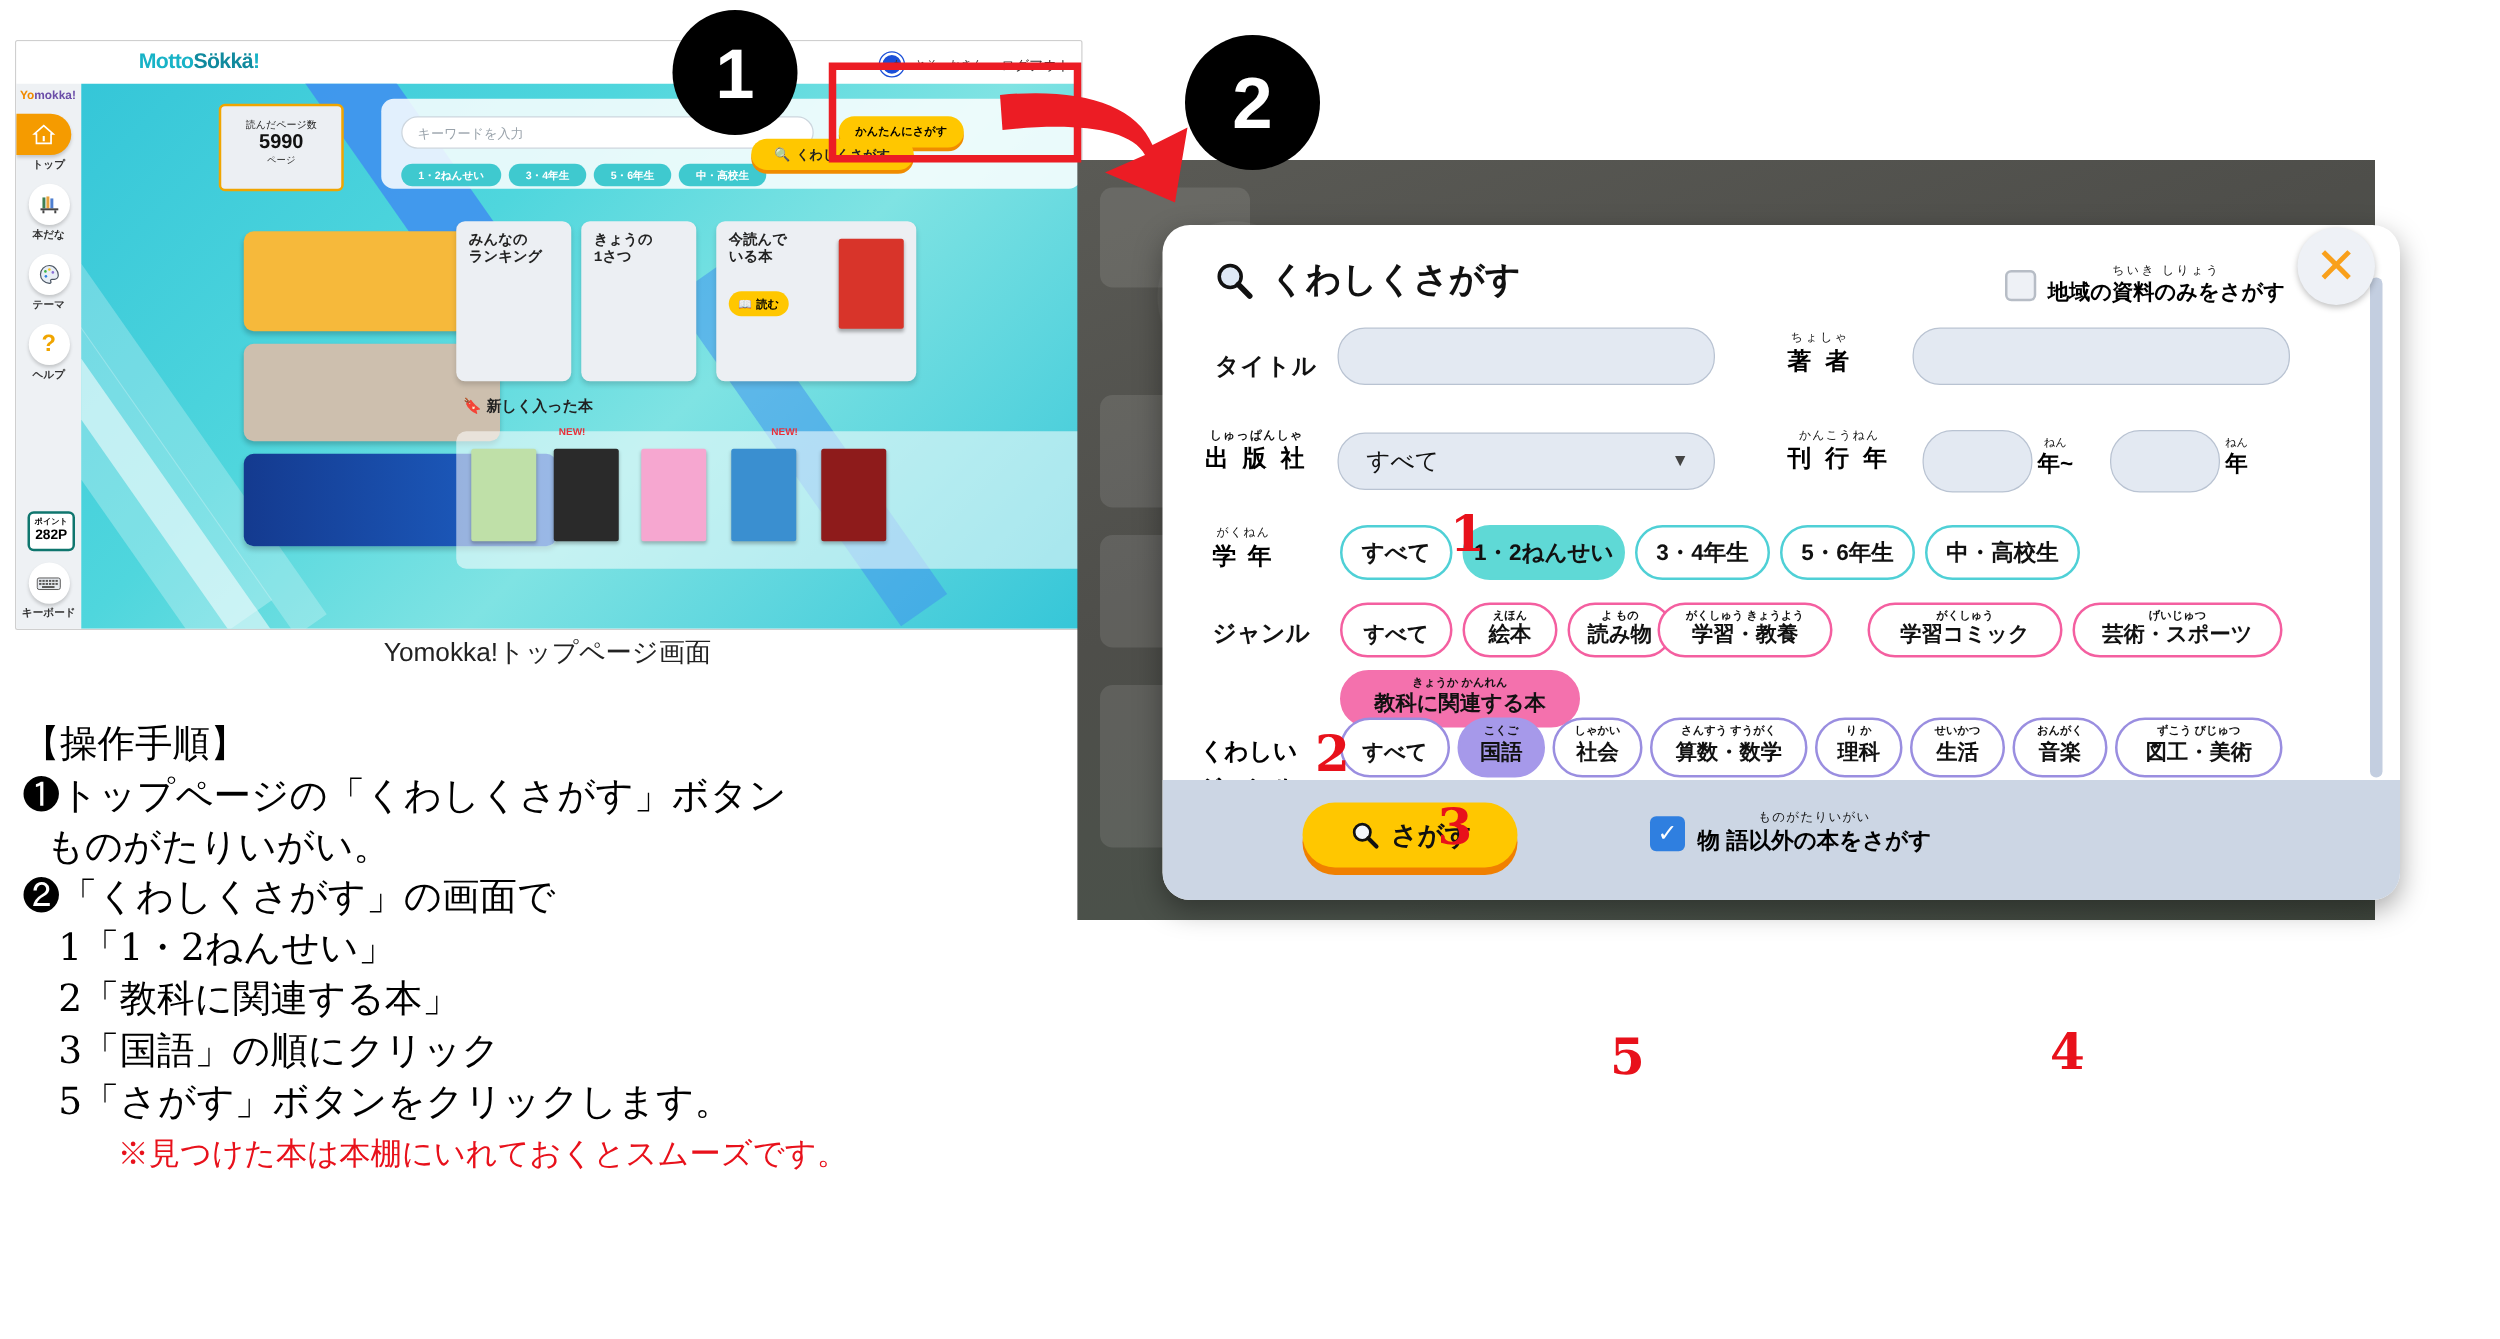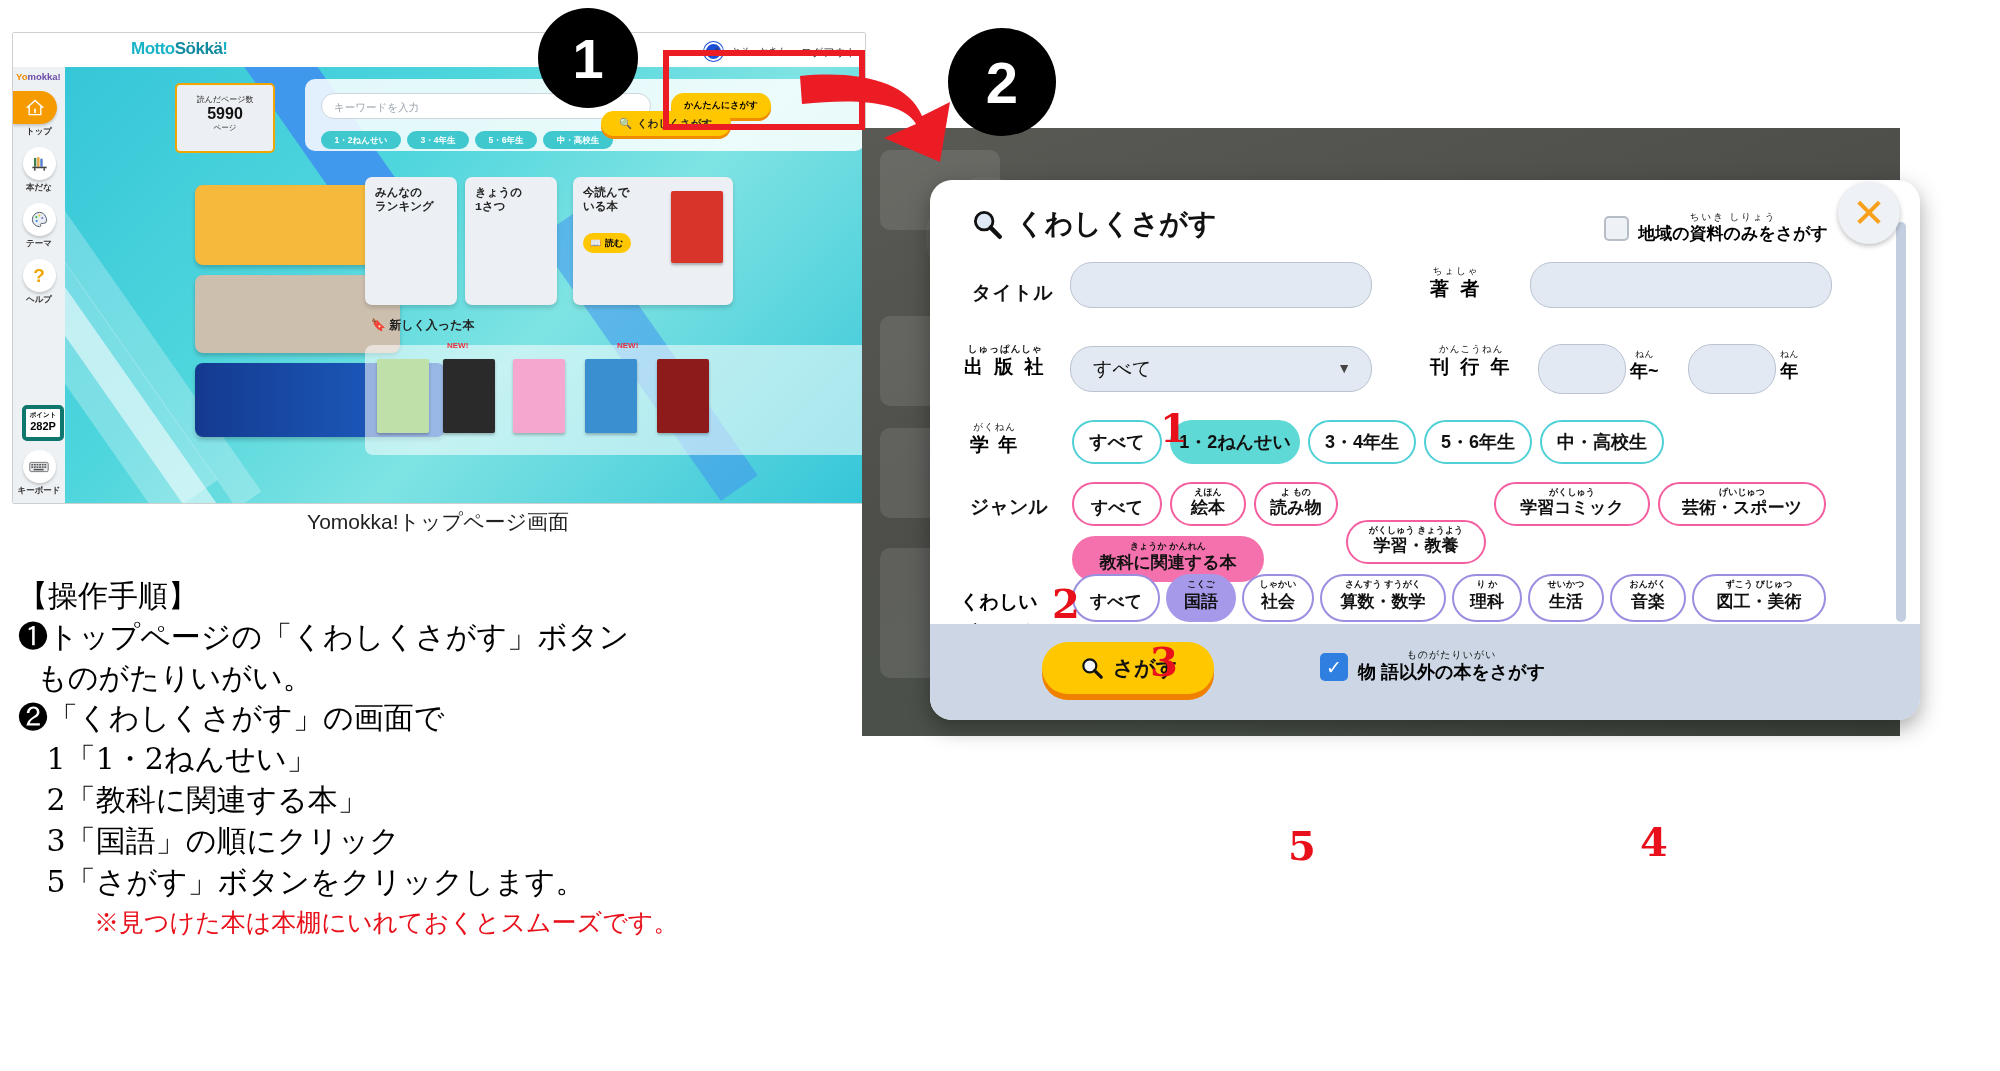--- a/index.html
+++ b/index.html
@@ -9,38 +9,38 @@
     position:relative;
   }
   .root{position:absolute;inset:0;}
 
   
   #top-shot{
     position:absolute;left:12px;top:32px;width:852px;height:470px;
     background:#ffffff;border:1px solid #cfcfcf;overflow:hidden;border-radius:2px;
   }
   #shot-header{position:absolute;left:0;top:0;width:100%;height:34px;background:#fff;}
-  #logo{position:absolute;left:98px;top:6px;font-weight:bold;font-size:17px;letter-spacing:-.5px;margin-left:20px;}
+  #logo{position:absolute;left:98px;top:6px;font-weight:bold;font-size:17px;letter-spacing:-.5px;}
   #logo .motto{color:#18b3c7;}
   #logo .sok{color:#108a9e;}
   #logo .bang{color:#18b3c7;}
   #account{position:absolute;right:78px;top:12px;font-size:9px;color:#333;white-space:nowrap;}
   #acct-dot{position:absolute;right:142px;top:9px;width:15px;height:15px;border-radius:50%;
      background:#1b4fd8;border:2px solid #fff;box-shadow:0 0 0 1px #1b4fd8;}
   #logout{position:absolute;right:8px;top:12px;font-size:11px;color:#333;}
 
   #sidebar{position:absolute;left:0;top:34px;width:52px;bottom:0;background:#eef1f4;}
   #yomokka-label{position:absolute;left:3px;top:4px;font-size:9.5px;font-weight:bold;}
   #yomokka-label .yo{color:#f08a00;} #yomokka-label .rest{color:#6b4da8;}
   .side-item{position:absolute;left:0;width:52px;text-align:center;}
   .side-ic{width:33px;height:33px;border-radius:50%;margin:0 auto;background:#fff;
     box-shadow:0 2px 3px rgba(0,0,0,.18);display:flex;align-items:center;justify-content:center;font-size:15px;}
   .side-ic.active{background:#f59b00;width:44px;border-radius:0 18px 18px 0;margin-left:0;}
   .side-tx{font-size:8.5px;font-weight:bold;color:#333;margin-top:2px;}
-  #pt-box{position:absolute;left:9px;bottom:62px;width:34px;height:28px;border:4px solid #0f766e;
+  #pt-box{position:absolute;left:9px;bottom:62px;width:34px;height:28px;border:2px solid #0f766e;
     border-radius:5px;background:#fff;text-align:center;}
   #pt-box .l1{font-size:6.5px;font-weight:bold;margin-top:2px;}
   #pt-box .l2{font-size:11px;font-weight:bold;}
   #kb{position:absolute;left:9px;bottom:6px;width:52px;text-align:center;left:0;}
 
   #shot-main{position:absolute;left:52px;top:34px;right:0;bottom:0;overflow:hidden;
     background:linear-gradient(135deg,#35c6d8 0%,#4fd6dd 35%,#7fe3e3 60%,#35c6d8 100%);}
   .diag{position:absolute;background:rgba(255,255,255,.55);transform:rotate(-35deg);}
   .diagb{position:absolute;background:#3f8ef0;transform:rotate(-35deg);opacity:.85;}
   #pagecard{position:absolute;left:110px;top:16px;width:96px;height:66px;background:#eceff3;
@@ -362,21 +362,21 @@
       <span class="mn">すべて</span>
     </div>
     <div class="pill p-pk" style="left:240px;top:302px;width:76px;height:44px;font-size:17px;">
       <span class="rb">えほん</span>
       <span class="mn">絵本</span>
     </div>
     <div class="pill p-pk" style="left:324px;top:302px;width:84px;height:44px;font-size:17px;">
       <span class="rb">よ  もの</span>
       <span class="mn">読み物</span>
     </div>
-    <div class="pill p-pk" style="left:416px;top:302px;width:140px;height:44px;font-size:17px;margin-top:38px;">
+    <div class="pill p-pk" style="left:396px;top:302px;width:140px;height:44px;font-size:17px;">
       <span class="rb">がくしゅう きょうよう</span>
       <span class="mn">学習・教養</span>
     </div>
     <div class="pill p-pk" style="left:564px;top:302px;width:156px;height:44px;font-size:17px;">
       <span class="rb">がくしゅう</span>
       <span class="mn">学習コミック</span>
     </div>
     <div class="pill p-pk" style="left:728px;top:302px;width:168px;height:44px;font-size:17px;">
       <span class="rb">げいじゅつ</span>
       <span class="mn">芸術・スポーツ</span>

